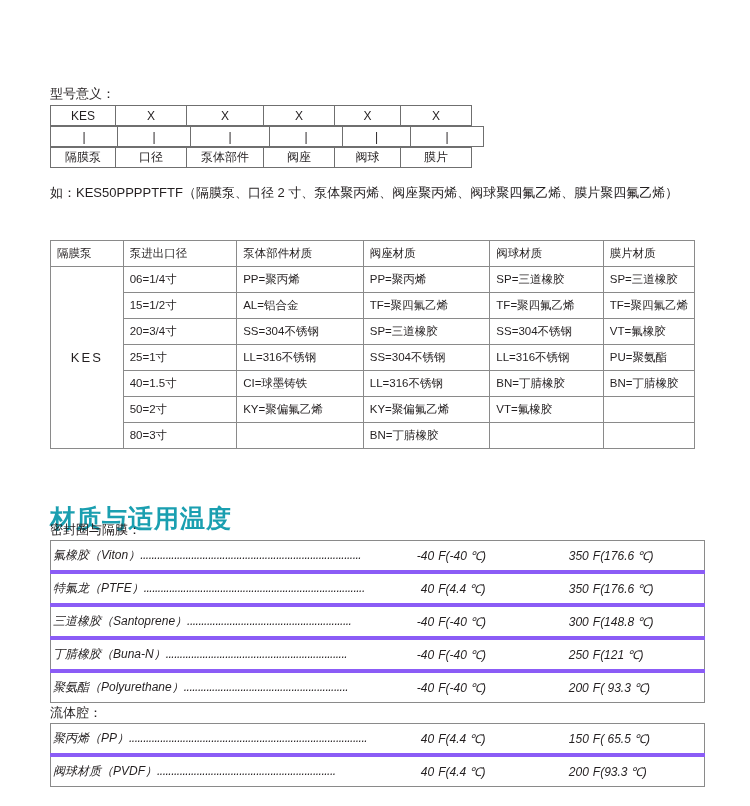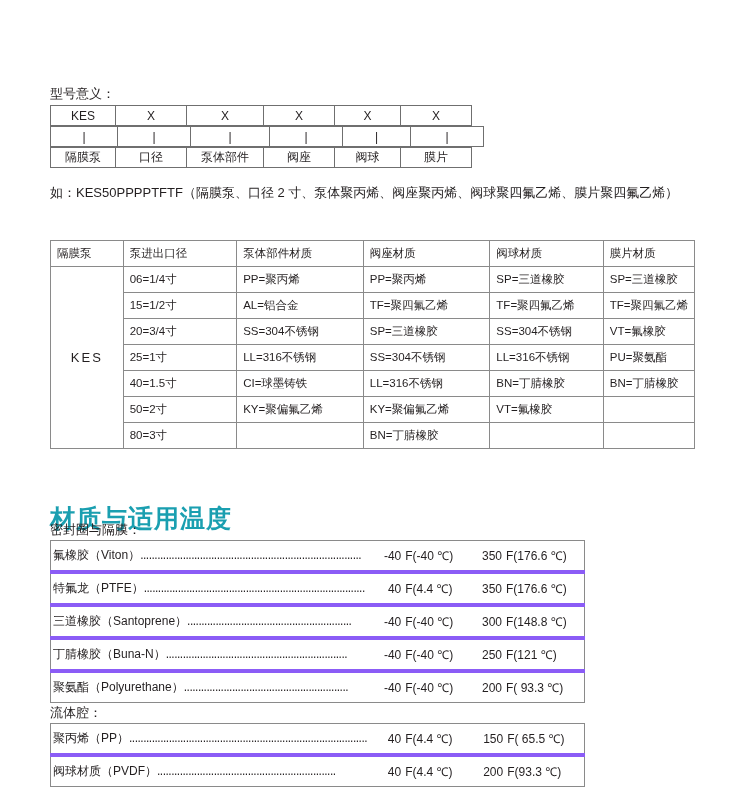--- a/index.html
+++ b/index.html
@@ -86,22 +86,23 @@
   td.empty { border: 1px solid #8a8a8a; }
 
   
   .sub-label {
     font-size: 13px;
     color: #231f20;
   }
   table.temp-table {
     border-collapse: collapse;
     font-size: 12px;
-    width: 535px;
+    width: 655px;
     border: 1px solid #8a8a8a;
+    font-style: italic;
   }
   table.temp-table tr { }
   table.temp-table td {
     border-top: 4px solid #8b5cf6;
     padding: 4px 2px;
     height: 21px;
     vertical-align: middle;
     color: #231f20;
     white-space: nowrap;
   }

